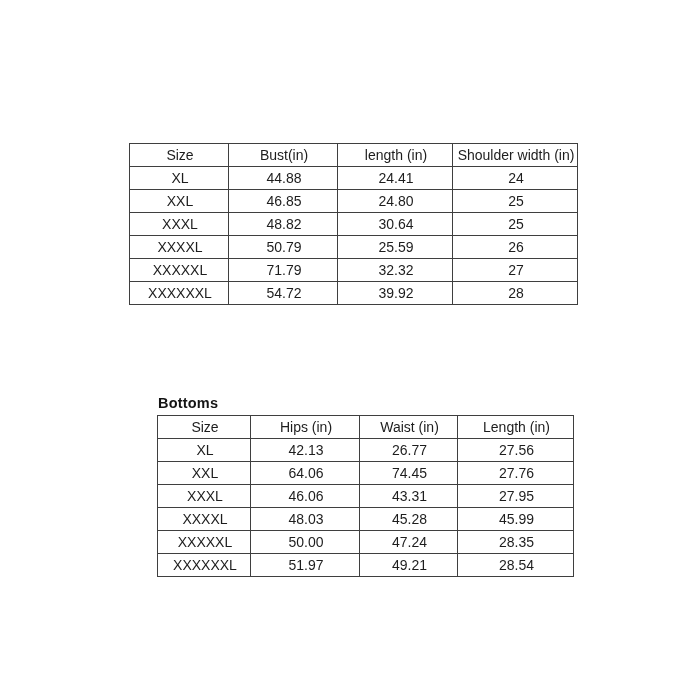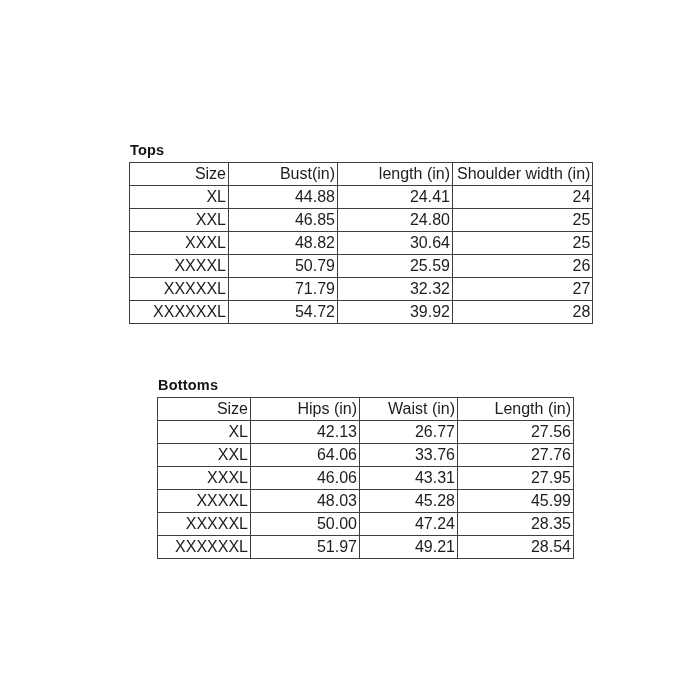--- a/index.html
+++ b/index.html
@@ -18,53 +18,52 @@
     background: var(--bg-color);
     font-family: "Liberation Sans", sans-serif;
     position: relative;
     overflow: hidden;
   }
   .chart-section {
     position: absolute;
     left: 129px;
   }
   #section-tops { top: 143px; }
-  #section-bottoms { top: 378px; padding-left: 28px; }
+  #section-bottoms { top: 396px; padding-left: 28px; }
   .chart-title {
     font-size: 14.5px;
     font-weight: bold;
     color: #141414;
     margin: 0 0 4px 1px;
     line-height: 15px;
     letter-spacing: 0.2px;
   }
   table.size-table {
     border-collapse: collapse;
     table-layout: fixed;
   }
   table.size-table th,
   table.size-table td {
     border: 1px solid var(--border-color);
-    font-size: 16px;
+    font-size: 14px;
     font-weight: normal;
     color: var(--text-color);
-    text-align: right;
+    text-align: center;
     vertical-align: middle;
     padding: 0 2px 0 4px;
     height: 22.2px;
     line-height: 22px;
     white-space: nowrap;
     overflow: hidden;
   }
 </style>
 </head>
 <body>
 
 <section id="section-tops" class="chart-section">
-  <h2 class="chart-title">Tops</h2>
   <table class="size-table">
       <colgroup>
         <col style="width: 99px;">
         <col style="width: 109px;">
         <col style="width: 115px;">
         <col style="width: 125px;">
       </colgroup>
       <thead>
         <tr>
           <th>Size</th>
@@ -134,21 +133,21 @@
       <tbody>
         <tr>
           <td>XL</td>
           <td>42.13</td>
           <td>26.77</td>
           <td>27.56</td>
         </tr>
         <tr>
           <td>XXL</td>
           <td>64.06</td>
-          <td>33.76</td>
+          <td>74.45</td>
           <td>27.76</td>
         </tr>
         <tr>
           <td>XXXL</td>
           <td>46.06</td>
           <td>43.31</td>
           <td>27.95</td>
         </tr>
         <tr>
           <td>XXXXL</td>

